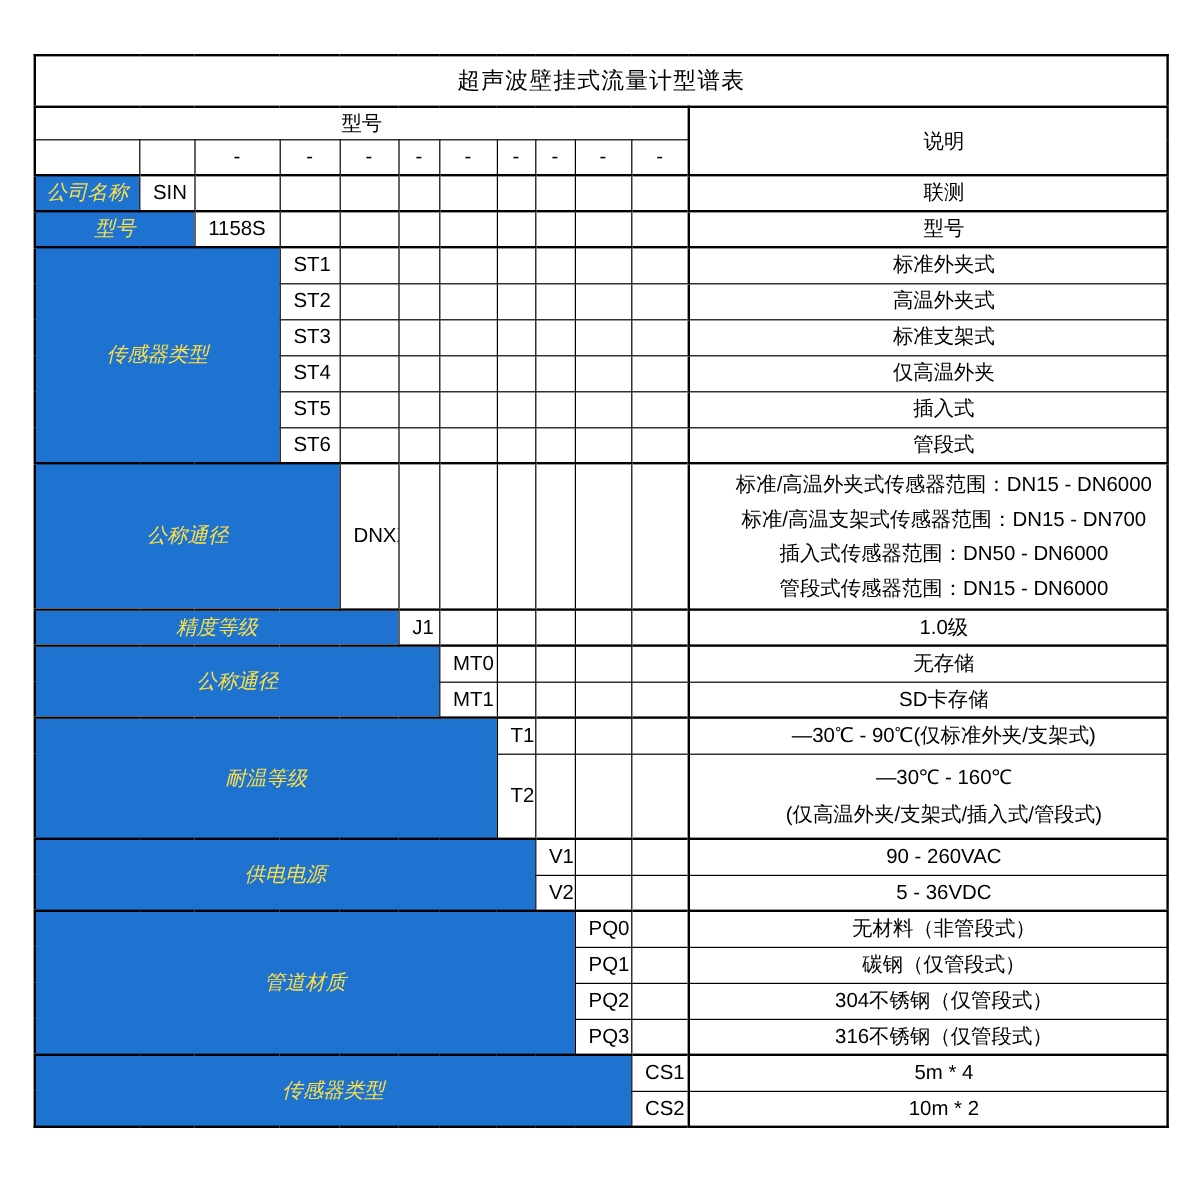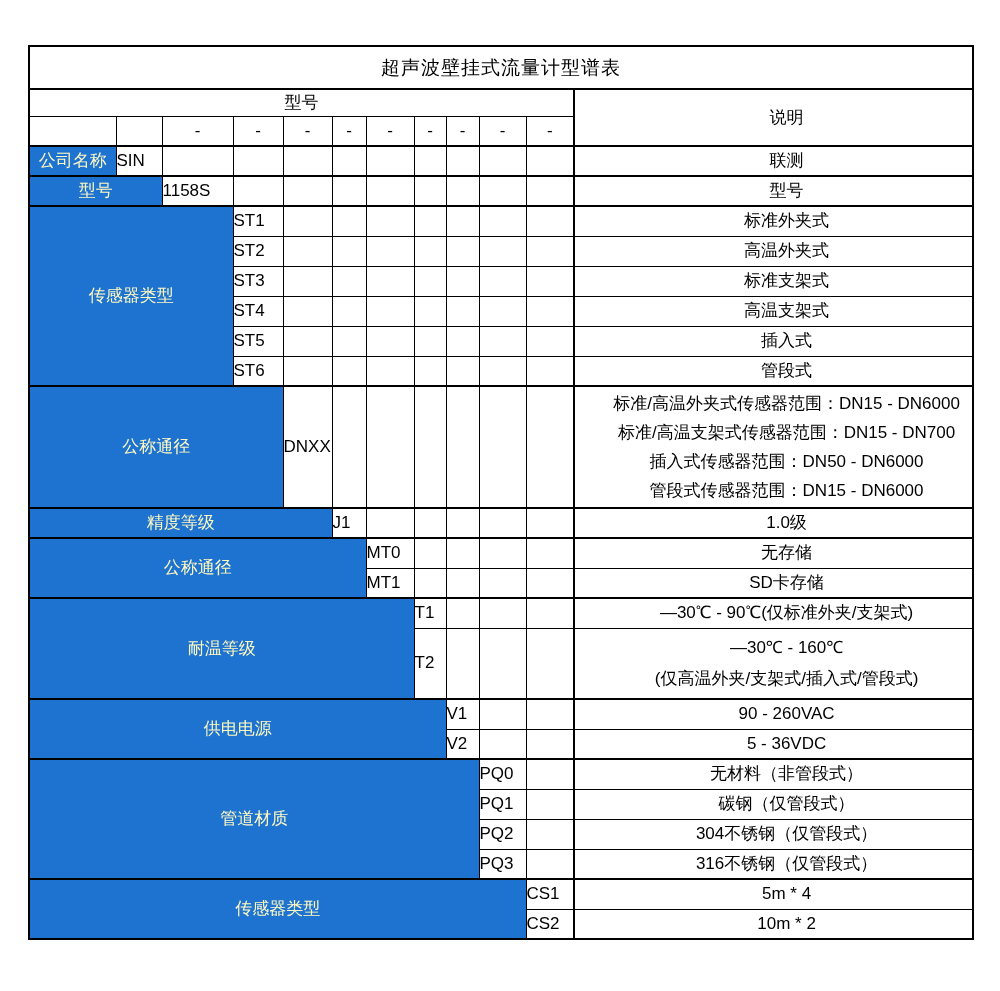--- a/index.html
+++ b/index.html
@@ -15,22 +15,22 @@
   td {
     border:1px solid #000; padding:0; font-size:17px; line-height:1.15;
     text-align:center; vertical-align:middle; overflow:hidden; white-space:nowrap;
   }
   tr { height:30px; }
   tr.r-title  { height:43px; }
   tr.r-header { height:27px; }
   tr.r-dn     { height:122px; }
   tr.r-t2     { height:71px; }
   td.title-cell { font-size:19px; border-bottom:2px solid #000; letter-spacing:1px; }
-  td.blue { background:#1E73D0; color:#fef9c3; }
-  td.code { text-align:left; padding-left:0; }
+  td.blue { background:#1E73D0; color:#fde047;font-style:italic; }
+  td.code { text-align:left; padding-left:11px; }
   td.desc { border-left:2px solid #000;padding-left:26px; }
   tr.group-start td { border-top:2px solid #000; }
   td.multiline .line { line-height:29px; }
   td.multiline2 .line { line-height:31px; }
 </style>
 </head>
 <body>
 
 <div class="page">
   <table class="spec">
@@ -138,21 +138,21 @@
     </tr>
     <tr>
       <td class="code">ST4</td>
       <td></td>
           <td></td>
       <td></td>
           <td></td>
       <td></td>
           <td></td>
       <td></td>
-      <td class="desc">高温支架式</td>
+      <td class="desc">仅高温外夹</td>
     </tr>
     <tr>
       <td class="code">ST5</td>
       <td></td>
           <td></td>
       <td></td>
           <td></td>
       <td></td>
           <td></td>
       <td></td>

